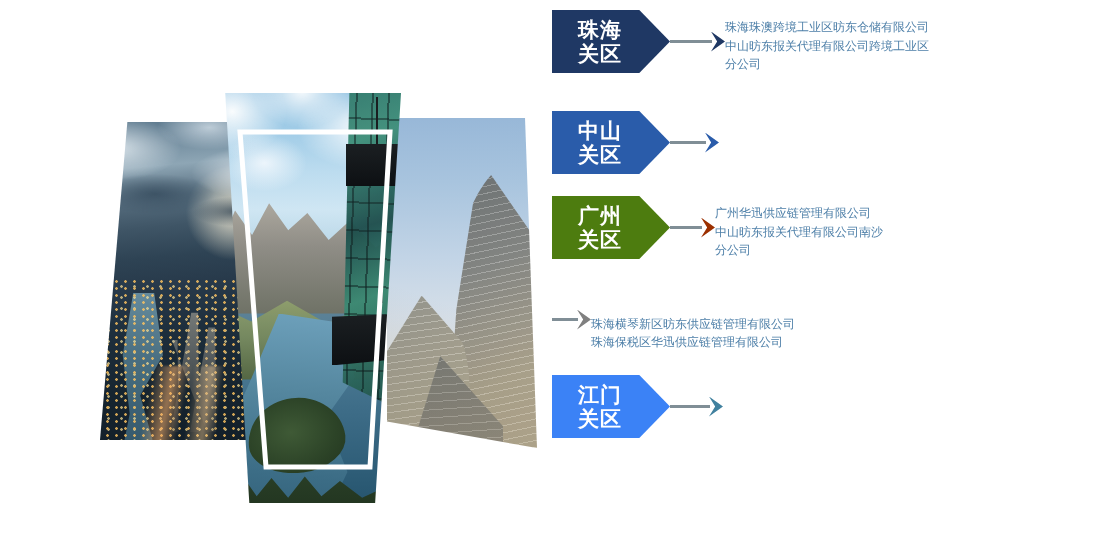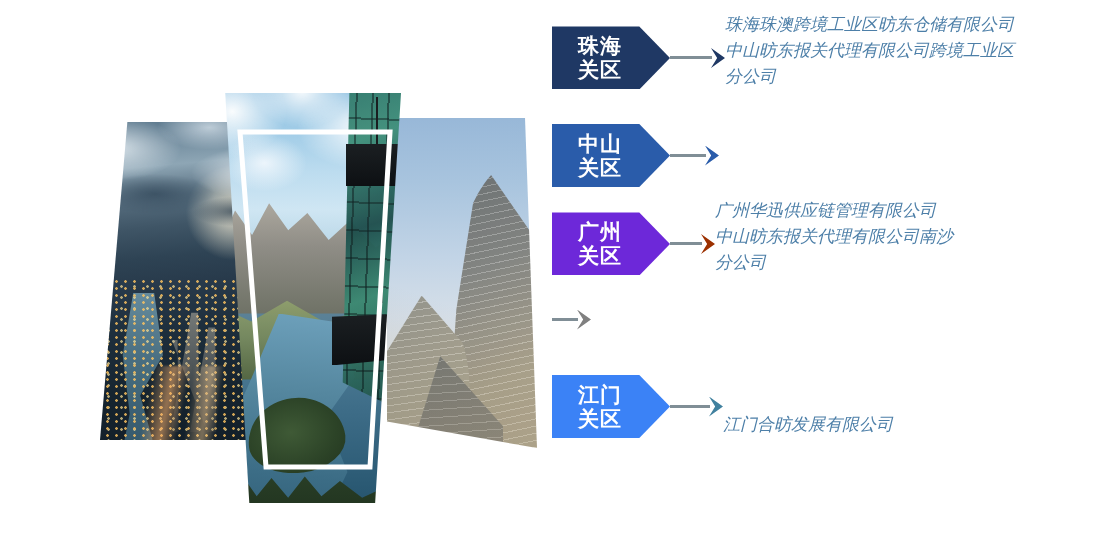--- a/index.html
+++ b/index.html
@@ -290,25 +290,24 @@
     display: block;
     width: 14px;
     height: 20px;
     margin-left: -1px;
     clip-path: polygon(0% 0%, 100% 50%, 0% 100%, 44% 50%);
   }
 
   .desc {
     flex: 1 1 auto;
     color: #4d7fa8;
-    font-size: 17px;
+    font-size: 12px;
     line-height: 1.52;
     padding-top: 2px;
     white-space: pre-line;
-    font-style: italic;
   }
 </style>
 </head>
 <body>
 
 <div id="stage">
 
   <div class="collage">
 
     <div class="photo photo-left">
@@ -367,59 +366,60 @@
       </div>
       <div class="arrow">
         <span class="arrow-line" style="width:42px"></span>
         <span class="arrow-head" style="background:#1f3864"></span>
       </div>
       <div class="desc">珠海珠澳跨境工业区昉东仓储有限公司
 中山昉东报关代理有限公司跨境工业区
 分公司</div>
     </div>
 
-    <div class="row" style="top:124px">
+    <div class="row" style="top:111px">
       <div class="badge" style="background:#2a5caa">
         <span class="badge-line">中山</span>
         <span class="badge-line">关区</span>
       </div>
       <div class="arrow">
         <span class="arrow-line" style="width:36px"></span>
         <span class="arrow-head" style="background:#2a5caa"></span>
       </div>
     </div>
 
     <div class="row" style="top:196px">
-      <div class="badge" style="background:#6d28d9">
+      <div class="badge" style="background:#4d7c0f">
         <span class="badge-line">广州</span>
         <span class="badge-line">关区</span>
       </div>
       <div class="arrow">
         <span class="arrow-line" style="width:32px"></span>
         <span class="arrow-head" style="background:#9c3000"></span>
       </div>
       <div class="desc">广州华迅供应链管理有限公司
 中山昉东报关代理有限公司南沙
 分公司</div>
     </div>
 
     <div class="row" style="top:288px">
       <div class="arrow">
         <span class="arrow-line" style="width:26px"></span>
         <span class="arrow-head" style="background:#808080"></span>
       </div>
+      <div class="desc">珠海横琴新区昉东供应链管理有限公司
+珠海保税区华迅供应链管理有限公司</div>
     </div>
 
     <div class="row" style="top:375px">
       <div class="badge" style="background:#3b82f6">
         <span class="badge-line">江门</span>
         <span class="badge-line">关区</span>
       </div>
       <div class="arrow">
         <span class="arrow-line" style="width:40px"></span>
         <span class="arrow-head" style="background:#41819f"></span>
       </div>
-      <div class="desc">江门合昉发展有限公司</div>
     </div>
 
 
   </div>
 </div>
 
 </body></html>

